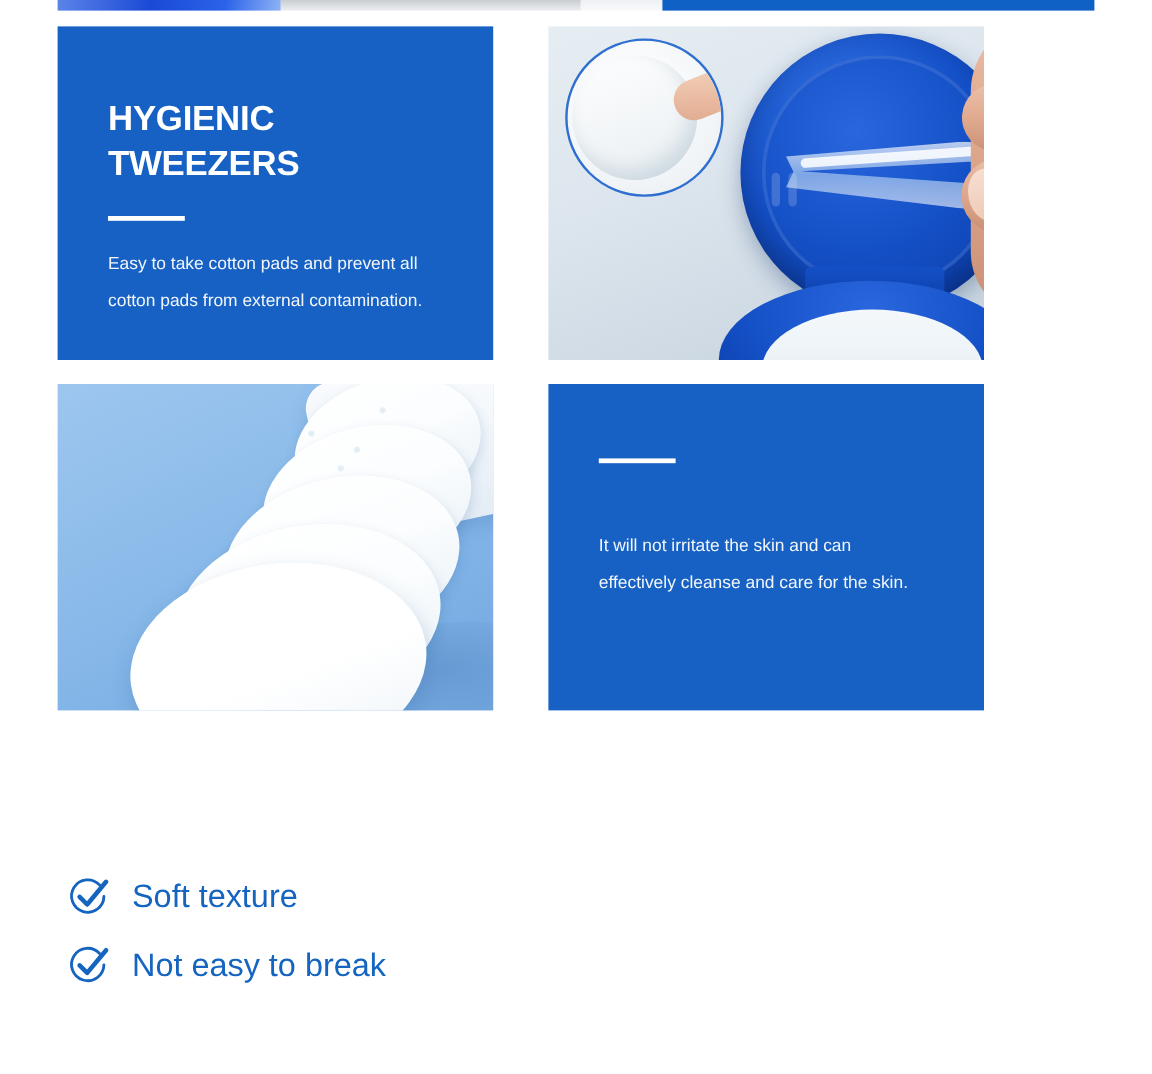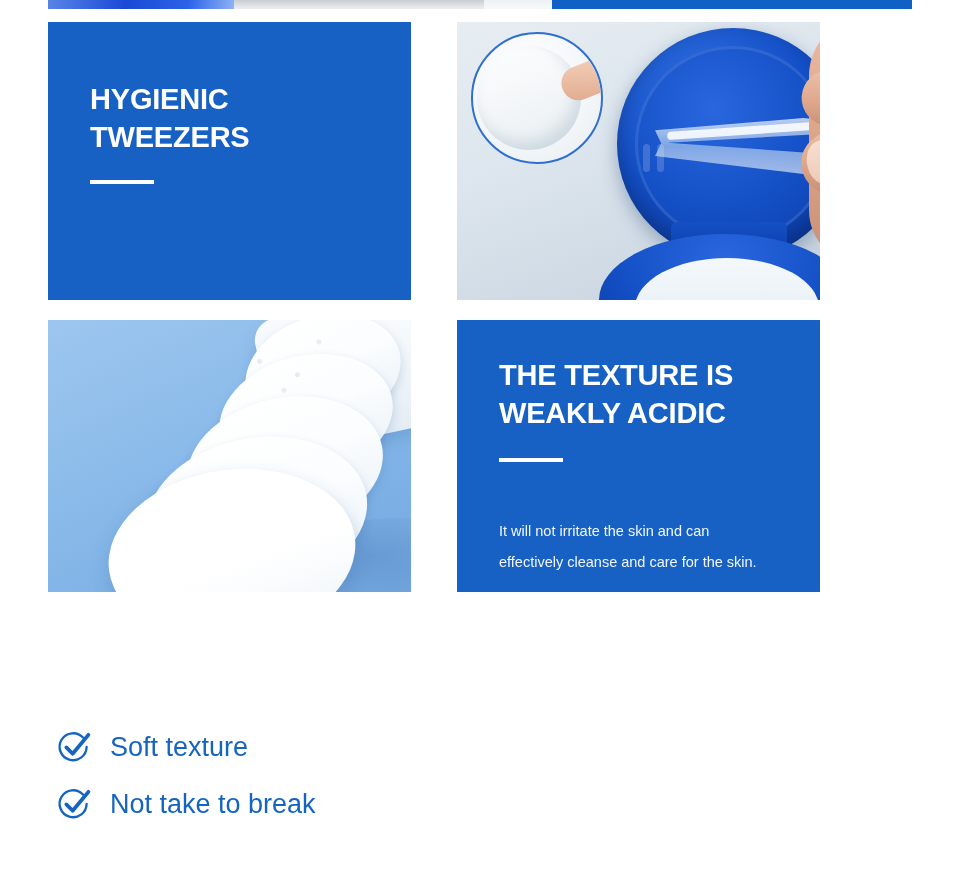--- a/index.html
+++ b/index.html
@@ -320,20 +320,22 @@
     <div class="tr-seg tr-c"></div>
     <div class="tr-seg tr-d"></div>
   </div>
 
   <section class="feature-row" id="row-tweezers">
 
     <div class="copy-panel">
       <div class="copy-inner">
         <h2 class="feature-title">HYGIENIC TWEEZERS</h2>
         <div class="title-rule"></div>
+        <p class="feature-body">Easy to take cotton pads and prevent all
+cotton pads from external contamination.</p>
       </div>
     </div>
 
     <div class="photo photo-tweezers">
       <div class="pt-lid">
         <div class="pt-lid-inner"></div>
       </div>
       <div class="pt-hinge"></div>
       <div class="pt-base"></div>
       <div class="pt-base-pad"></div>
@@ -362,22 +364,20 @@
       <div class="pp-pad p1"></div>
       <div class="pp-pad p2"></div>
       <div class="pp-pad p3"></div>
       <div class="pp-pad p4"></div>
       <div class="pp-pad p5"></div>
       <div class="pp-texture"></div>
     </div>
 
     <div class="copy-panel">
       <div class="copy-inner">
-        <h2 class="feature-title">THE TEXTURE IS
-WEAKLY ACIDIC</h2>
         <div class="title-rule"></div>
         <p class="feature-body">It will not irritate the skin and can
 effectively cleanse and care for the skin.</p>
       </div>
     </div>
 
   </section>
 
   <ul class="benefits" style="list-style:none;margin:0;padding:0;text-align:center;">
 
@@ -388,18 +388,18 @@
       </svg>
       <span class="benefit-label">Soft texture</span>
     </li>
 
 
     <li class="benefit-item">
       <svg class="benefit-icon" viewBox="0 0 40 40">
         <path d="M30 9.5 A15 15 0 1 0 34 20" fill="none" stroke="#1565c0" stroke-width="2.6" stroke-linecap="round"></path>
         <path d="M11.5 20.5 L18.5 27.5 L36 6.5" fill="none" stroke="#1565c0" stroke-width="4.2" stroke-linecap="round" stroke-linejoin="round"></path>
       </svg>
-      <span class="benefit-label">Not take to break</span>
+      <span class="benefit-label">Not easy to break</span>
     </li>
 
   </ul>
 
 </div>
 
 </body></html>

